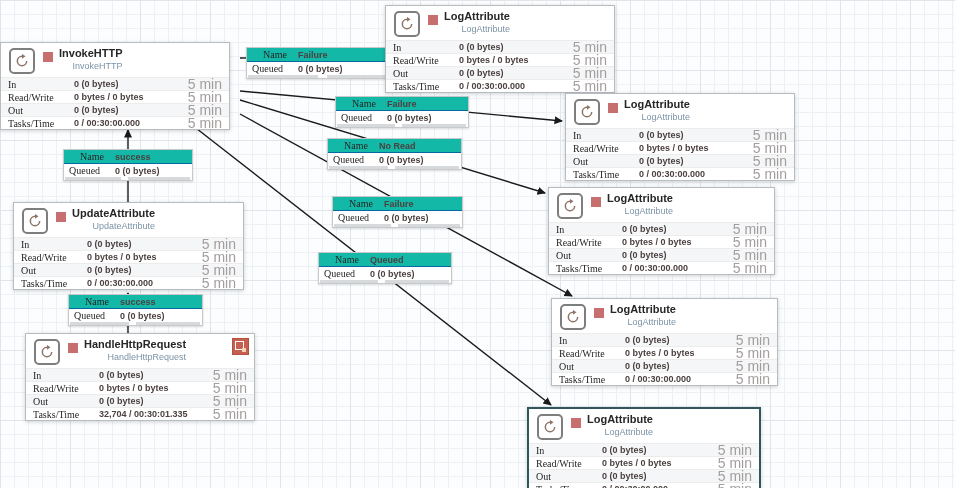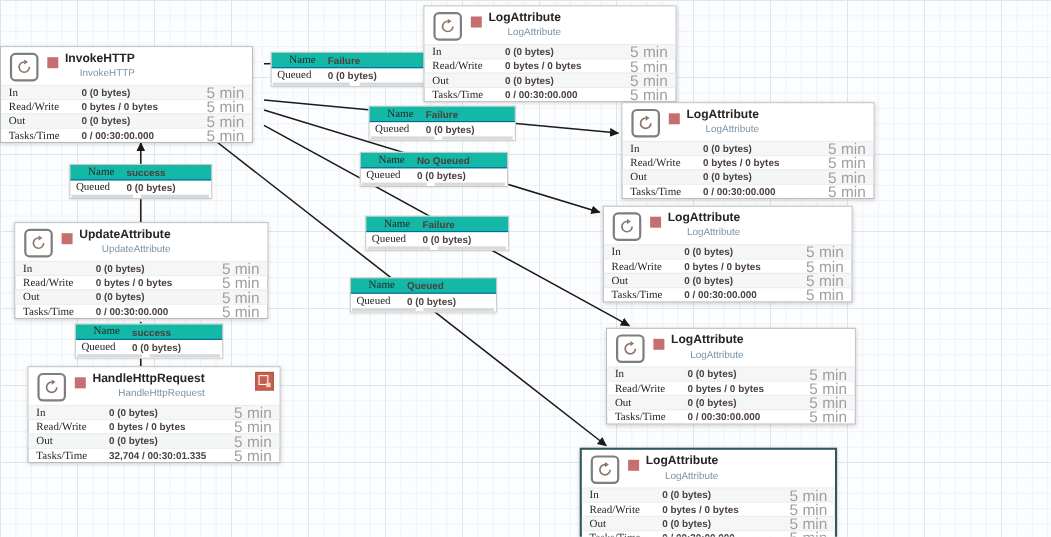--- a/index.html
+++ b/index.html
@@ -391,21 +391,21 @@
       <span class="conn-val">0 (0 bytes)</span>
     </div>
     <div class="conn-bar">
       <span class="seg a"></span>
       <span class="seg b"></span>
     </div>
   </div>
 <div class="conn" style="left: 327px; top: 138px; width: 133px;">
     <div class="conn-row namerow">
       <span class="conn-key">Name</span>
-      <span class="conn-val">No Queued</span>
+      <span class="conn-val">No Read</span>
     </div>
     <div class="conn-row">
       <span class="conn-key">Queued</span>
       <span class="conn-val">0 (0 bytes)</span>
     </div>
     <div class="conn-bar">
       <span class="seg a"></span>
       <span class="seg b"></span>
     </div>
   </div>

